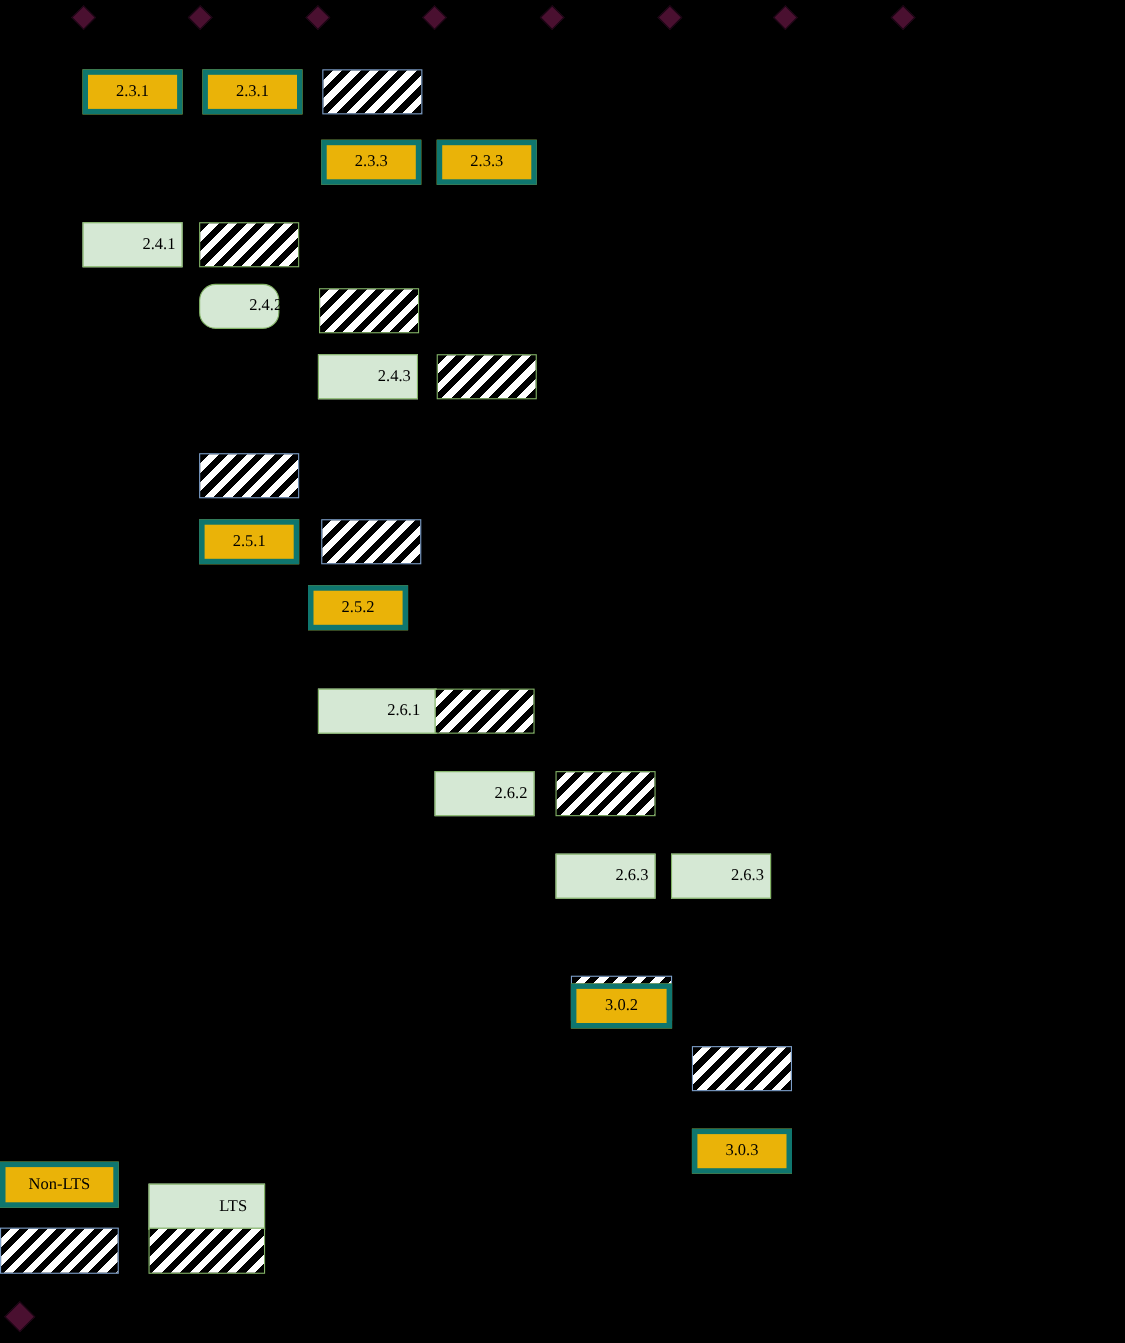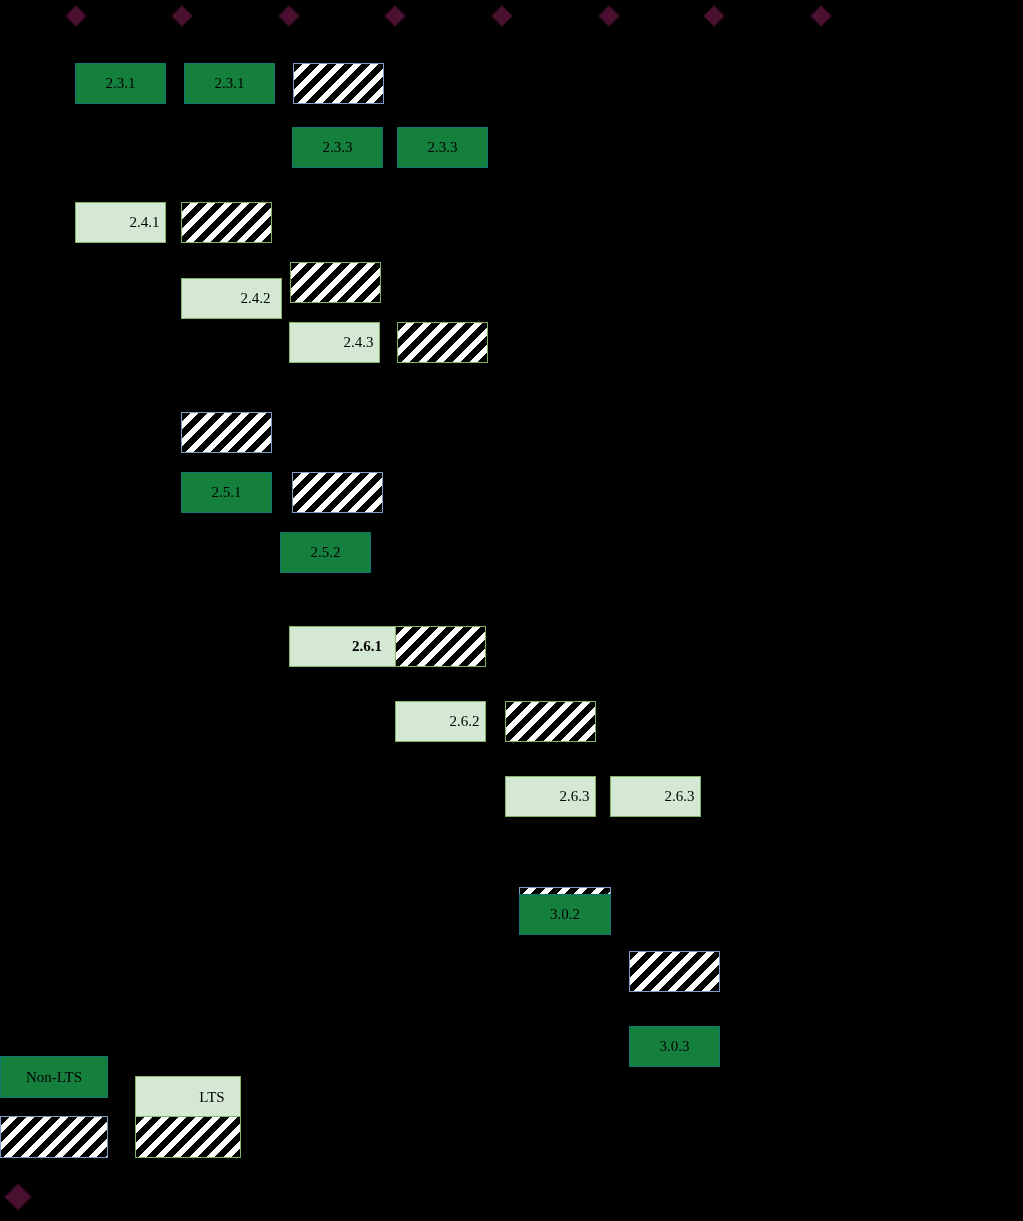--- a/index.html
+++ b/index.html
@@ -21,22 +21,22 @@
     display: flex;
     align-items: center;
     justify-content: center;
     font-size: 15px;
     line-height: 1;
     color: #000000;
     text-align: center;
     white-space: nowrap;
   }
   .box.non-lts {
-    background: #15803d;
-    border: 1px solid #0f766e;
+    background: #eab308;
+    border: 5px solid #0f766e;
   }
   .box.lts {
     background: #d5e8d4;
     border: 1px solid #82b366;
     padding-left: 48px;
   }
   .box.hatched.non-lts {
     background: repeating-linear-gradient(135deg, #000000 0px, #000000 6px, #ffffff 6px, #ffffff 12px);
     border: 1px solid #7c9ec9;
     color: #ffffff;
@@ -70,29 +70,29 @@
       <div class="diamond" style="left: 8px; top: 1187px; width: 20px; height: 20px;"></div>
     </div>
   <div id="boxes-layer">
       <div class="box non-lts" style="left: 75px; top: 63px; width: 91px; height: 41px;">2.3.1</div>
       <div class="box non-lts" style="left: 184px; top: 63px; width: 91px; height: 41px;">2.3.1</div>
       <div class="box non-lts hatched" style="left: 293px; top: 63px; width: 91px; height: 41px;"></div>
       <div class="box non-lts" style="left: 292px; top: 127px; width: 91px; height: 41px;">2.3.3</div>
       <div class="box non-lts" style="left: 397px; top: 127px; width: 91px; height: 41px;">2.3.3</div>
       <div class="box lts" style="left: 75px; top: 202px; width: 91px; height: 41px;">2.4.1</div>
       <div class="box lts hatched" style="left: 181px; top: 202px; width: 91px; height: 41px;"></div>
-      <div class="box lts" style="left: 181px; top: 278px; width: 101px; height: 41px;">2.4.2</div>
+      <div class="box lts" style="left: 181px; top: 258px; width: 73px; height: 41px; border-radius: 15px;">2.4.2</div>
       <div class="box lts hatched" style="left: 290px; top: 262px; width: 91px; height: 41px;"></div>
       <div class="box lts" style="left: 289px; top: 322px; width: 91px; height: 41px;">2.4.3</div>
       <div class="box lts hatched" style="left: 397px; top: 322px; width: 91px; height: 41px;"></div>
       <div class="box non-lts hatched" style="left: 181px; top: 412px; width: 91px; height: 41px;"></div>
       <div class="box non-lts" style="left: 181px; top: 472px; width: 91px; height: 41px;">2.5.1</div>
       <div class="box non-lts hatched" style="left: 292px; top: 472px; width: 91px; height: 41px;"></div>
       <div class="box non-lts" style="left: 280px; top: 532px; width: 91px; height: 41px;">2.5.2</div>
-      <div class="box lts" style="left: 289px; top: 626px; width: 108px; height: 41px; font-weight: bold;">2.6.1</div>
+      <div class="box lts" style="left: 289px; top: 626px; width: 108px; height: 41px;">2.6.1</div>
       <div class="box lts hatched" style="left: 395px; top: 626px; width: 91px; height: 41px;"></div>
       <div class="box lts" style="left: 395px; top: 701px; width: 91px; height: 41px;">2.6.2</div>
       <div class="box lts hatched" style="left: 505px; top: 701px; width: 91px; height: 41px;"></div>
       <div class="box lts" style="left: 505px; top: 776px; width: 91px; height: 41px;">2.6.3</div>
       <div class="box lts" style="left: 610px; top: 776px; width: 91px; height: 41px;">2.6.3</div>
       <div class="box non-lts hatched" style="left: 519px; top: 887px; width: 92px; height: 41px;"></div>
       <div class="box non-lts" style="left: 519px; top: 894px; width: 92px; height: 41px;">3.0.2</div>
       <div class="box non-lts hatched" style="left: 629px; top: 951px; width: 91px; height: 41px;"></div>
       <div class="box non-lts" style="left: 629px; top: 1026px; width: 91px; height: 41px;">3.0.3</div>
     </div>

